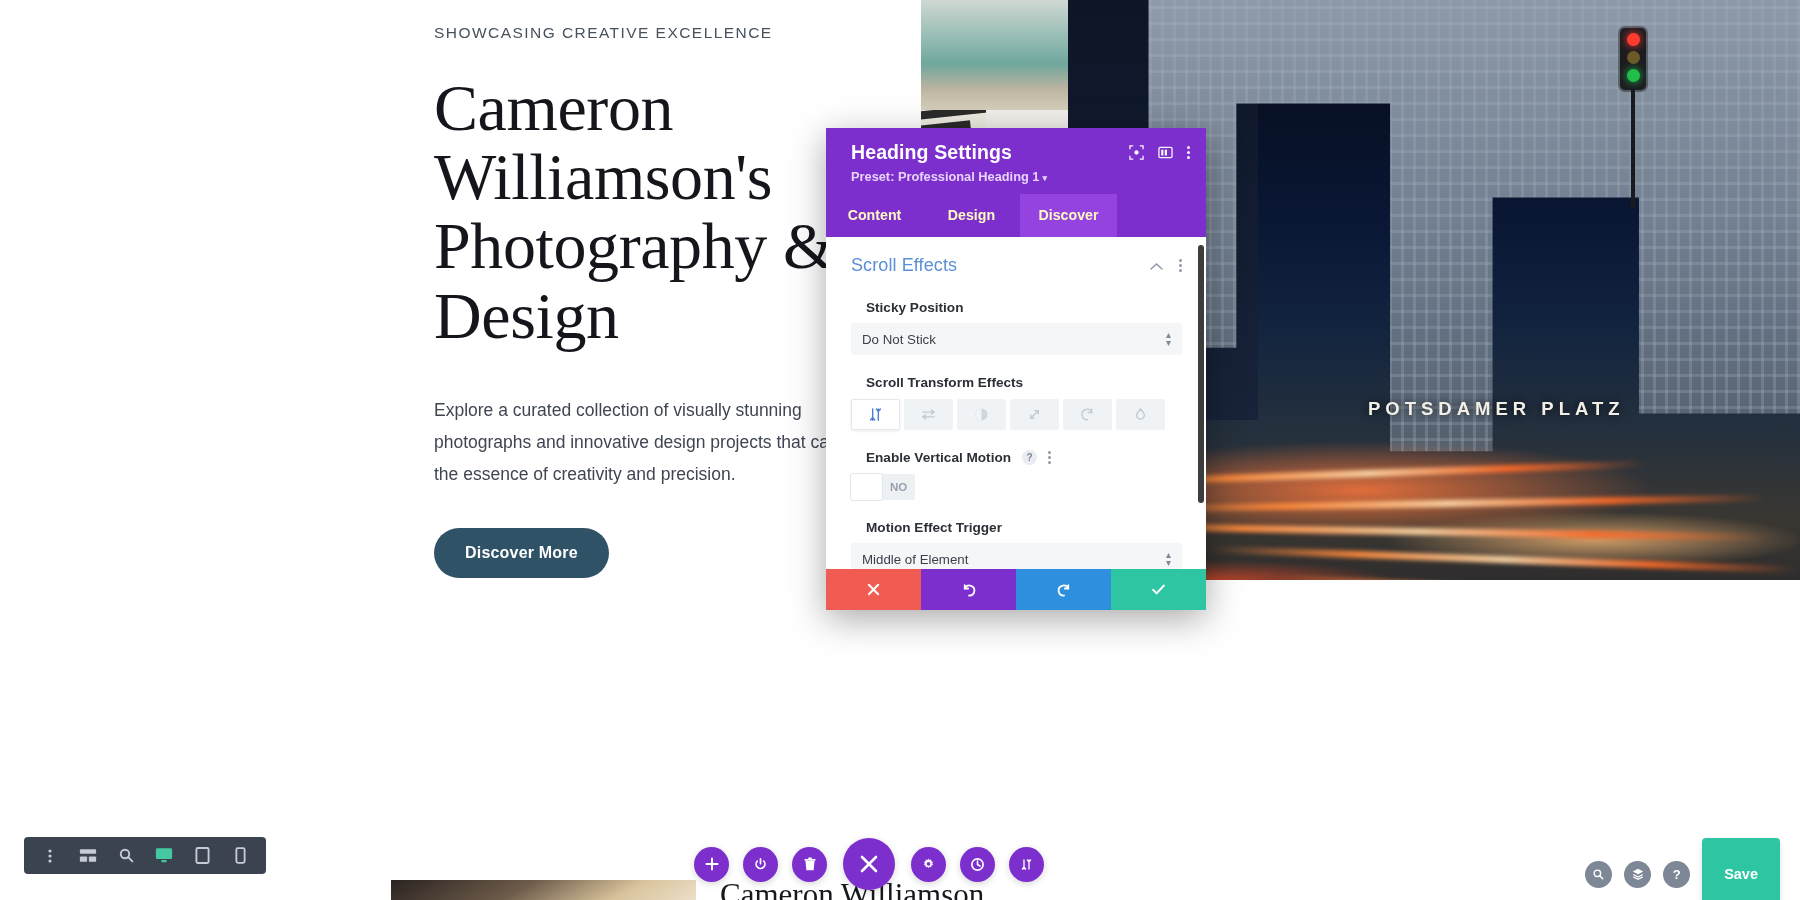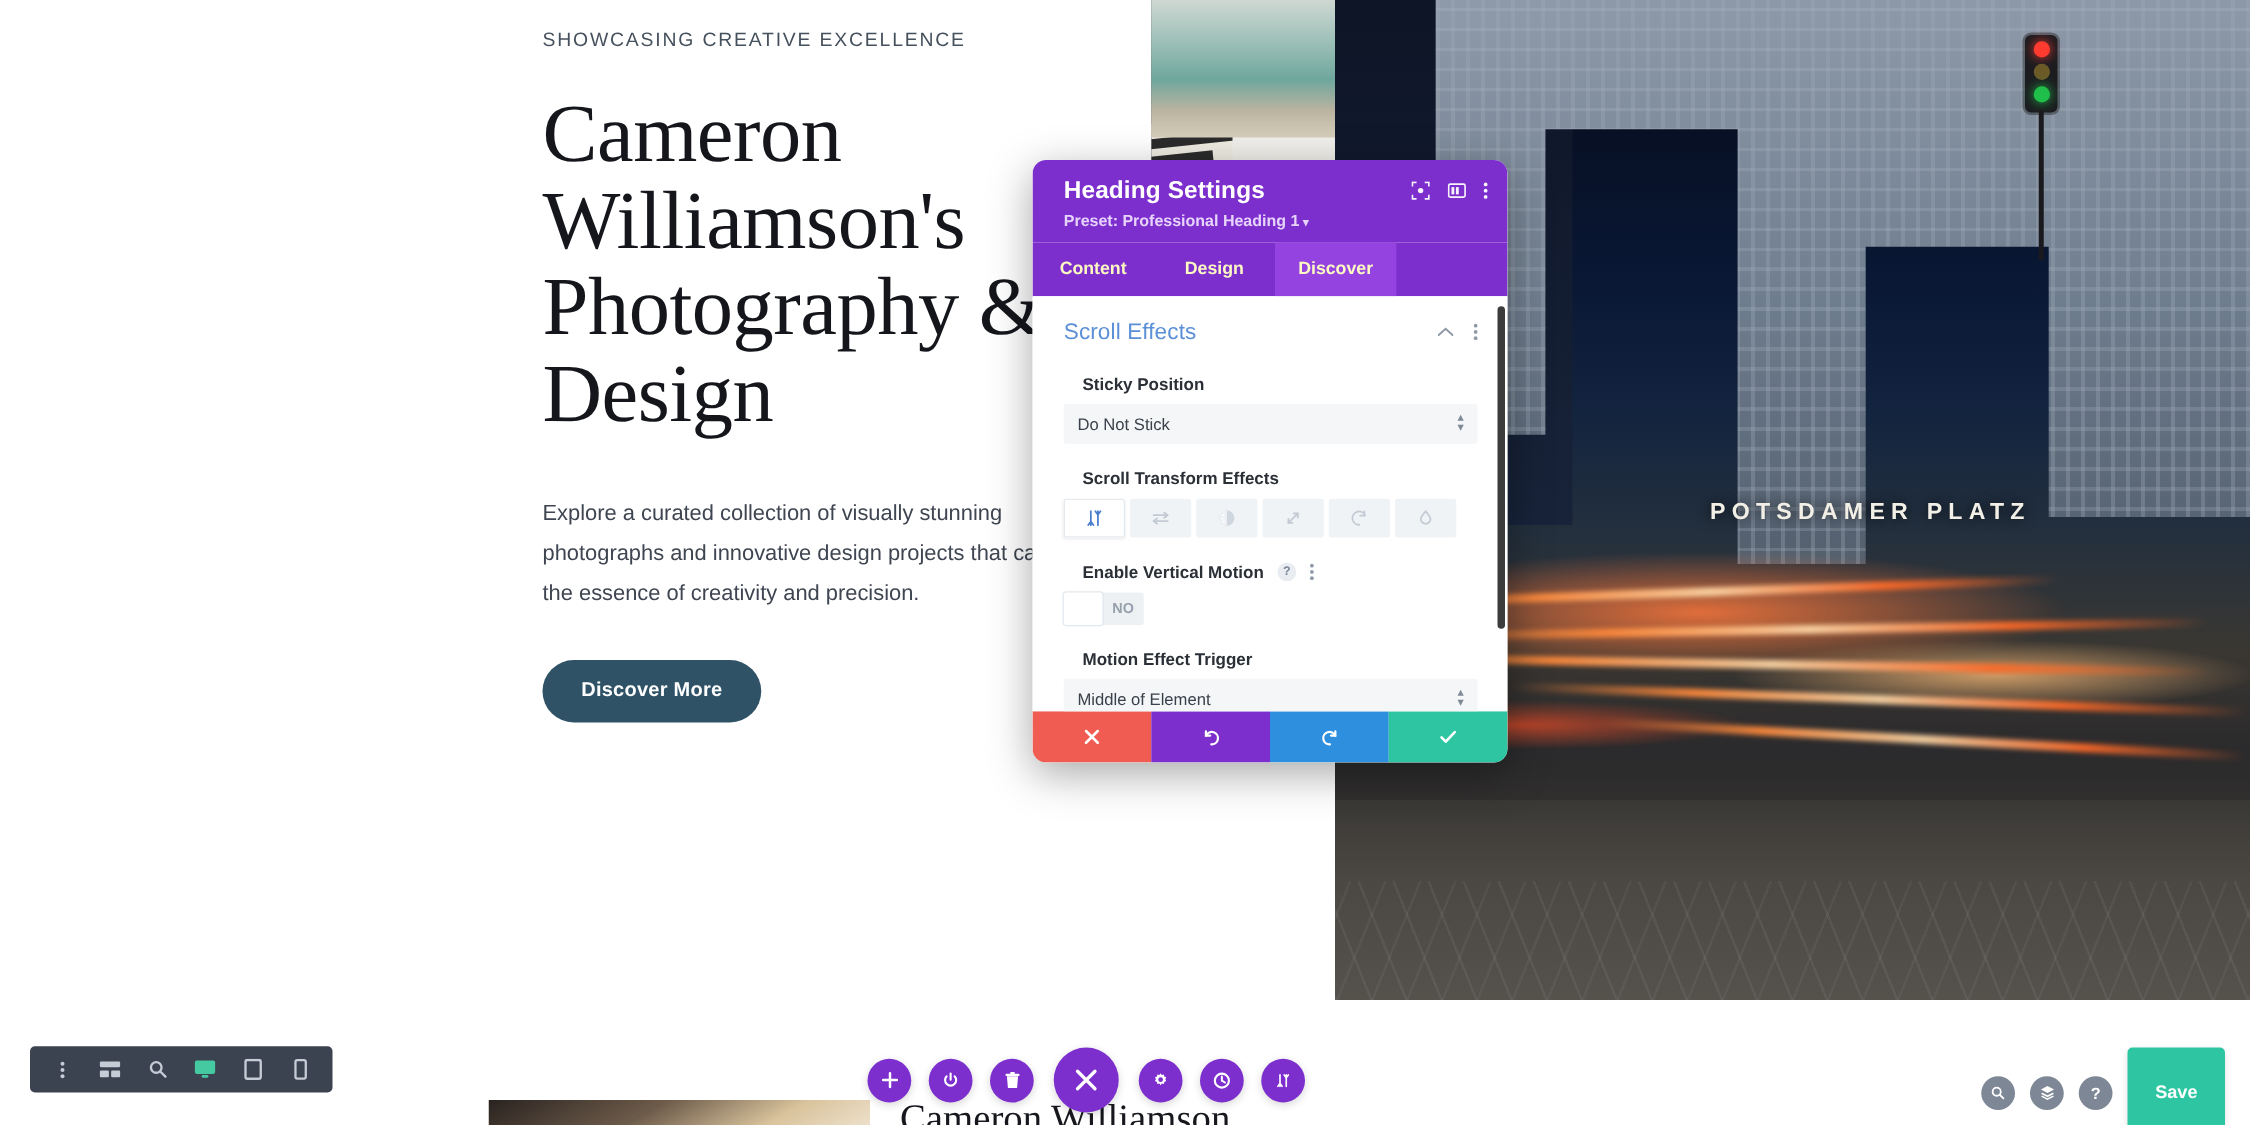--- a/index.html
+++ b/index.html
@@ -41,21 +41,21 @@
     letter-spacing: .2px;
   }
 
   
   .photo-area { position: absolute; left: 921px; top: 0; width: 879px; height: 800px; overflow: hidden; }
 
   .ph { position: absolute; overflow: hidden; }
 
   
   .ph-city {
-    left: 147px; top: 0; width: 732px; height: 800px;
+    left: 147px; top: 0; width: 732px; height: 580px;
     background:
       linear-gradient(to bottom,
         #050a18 0px, #071025 110px, #0a1836 230px,
         #13243f 330px, #24303d 430px, #3a3732 520px,
         #2b2a2c 600px, #33312f 660px, #3d3b39 720px, #46443f 800px);
   }
   .city-buildings {
     position:absolute; left:0; top:0; width:100%; height:470px;
     background:
       repeating-linear-gradient(90deg,
@@ -174,21 +174,21 @@
   }
   .s2-title{
     position:absolute; left:720px; top:77px;
     font-family:"Liberation Serif", serif; font-size:31px; color:#16181d;
     white-space:nowrap;
   }
 
   
   .modal {
     position:absolute; left:826px; top:128px; width:380px; height:482px;
-    background:#ffffff; border-radius:11px;
+    background:#ffffff; border-radius:0;
     box-shadow:0 9px 34px rgba(0,0,0,.34);
     overflow:hidden; display:flex; flex-direction:column;
   }
   .modal-head{ background:#7a2fcc; background:#7b30cc; padding:13px 16px 10px 25px; }
   .modal-head{ background:#7d2fce; }
   .modal-head-row{ display:flex; align-items:flex-start; justify-content:space-between; }
   .modal-title{ color:#fff; font-size:19.5px; font-weight:700; letter-spacing:.1px; }
   .modal-preset{ color:#e7d4fb; font-size:12.8px; font-weight:700; margin-top:5px; }
   .modal-preset .caret{ font-size:9px; margin-left:3px; }
   .head-icons{ display:flex; align-items:center; gap:14px; padding-top:4px; }

